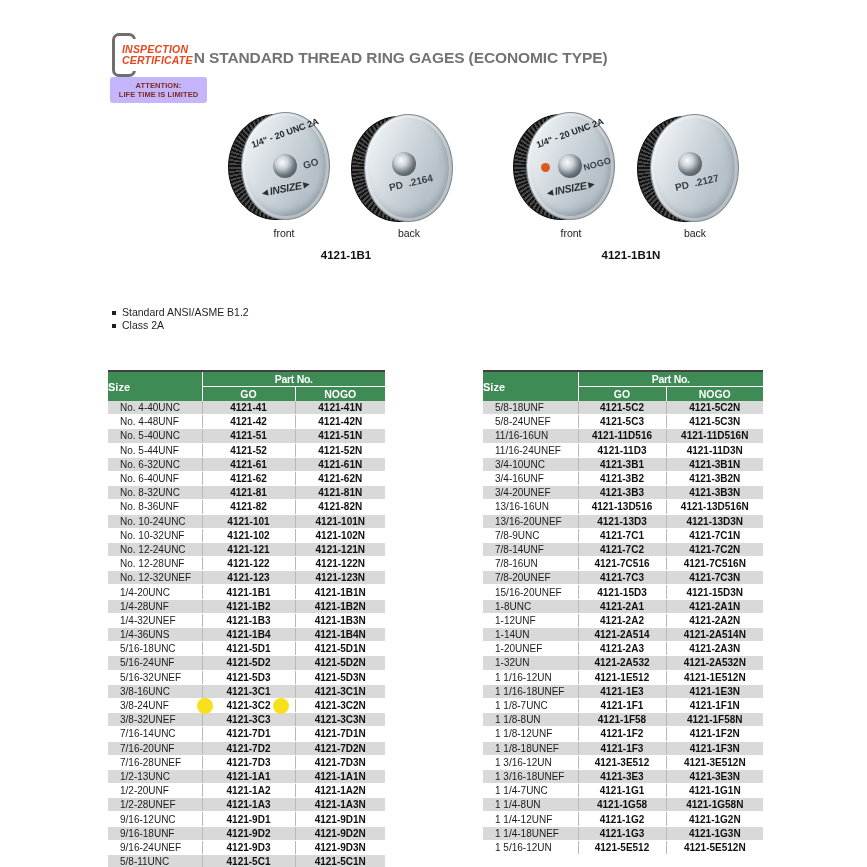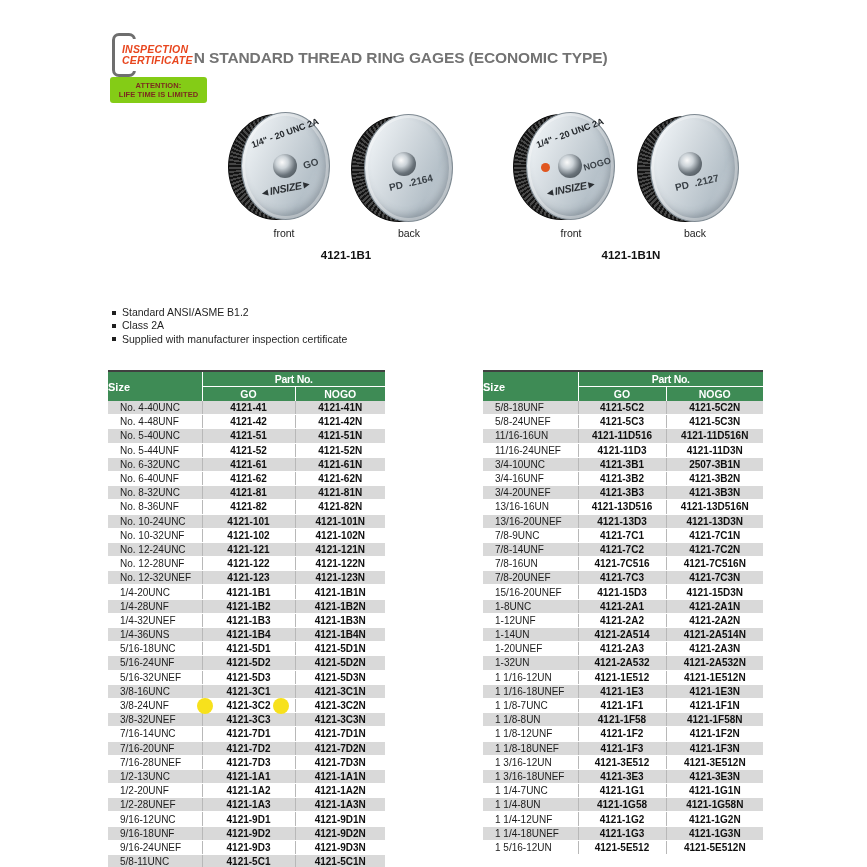--- a/index.html
+++ b/index.html
@@ -13,21 +13,21 @@
   
   .cert{position:absolute;left:112px;top:33px;width:110px;height:44px;padding-left:44px;}
   .cert .bracket{position:absolute;left:0;top:0;width:18px;height:38px;
                  border:3px solid #6e6e6e;border-radius:7px;}
   .cert .bracket-mask{position:absolute;left:12px;top:6px;width:14px;height:32px;background:#fff;}
   .cert .cert-text{position:absolute;left:9px;top:11px;font-style:italic;font-weight:bold;
                    font-size:10.5px;line-height:11px;color:#e8461e;letter-spacing:0.2px;
                    background:#fff;padding:0 1px;white-space:nowrap;}
 
   
-  .attention{position:absolute;left:110px;top:77px;width:97px;height:26px;background:#84cc16;
+  .attention{position:absolute;left:110px;top:77px;width:97px;height:26px;background:#c4b5fd;
              border-radius:3px;display:flex;flex-direction:column;align-items:center;
              justify-content:center;text-align:center;}
   .attention div{font-size:7.5px;font-weight:bold;color:#7b2c1f;line-height:9.5px;letter-spacing:0.1px;}
 
   
   .gage{position:absolute;width:102px;height:108px;}
   .gage .side{position:absolute;left:0;top:2px;width:94px;height:104px;border-radius:50%;
               background:repeating-conic-gradient(#141414 0deg 2.5deg,#474747 2.5deg 5deg);
               border:1px solid #0a0a0a;}
   .gage .face{position:absolute;left:13px;top:0;width:87px;height:106px;border-radius:50%;
@@ -148,24 +148,20 @@
 
   <div class="bullets" id="bullet-list">
       <div class="bullet-item">
         <span class="bullet-sq"></span>
         <span>Standard ANSI/ASME B1.2</span>
       </div>
       <div class="bullet-item">
         <span class="bullet-sq"></span>
         <span>Class 2A</span>
       </div>
-      <div class="bullet-item">
-        <span class="bullet-sq"></span>
-        <span>Supplied with manufacturer inspection certificate</span>
-      </div>
     </div>
 
   <table class="gage-table" id="left-table">
     <colgroup>
         <col style="width:94px">
         <col style="width:93px">
         <col style="width:90px">
       </colgroup>
     <thead>
       <tr>
@@ -379,21 +375,21 @@
           <td class="nogo-cell">4121-11D516N</td>
         </tr>
         <tr>
           <td class="size-cell">11/16-24UNEF</td>
           <td class="go-cell">4121-11D3</td>
           <td class="nogo-cell">4121-11D3N</td>
         </tr>
         <tr class="stripe">
           <td class="size-cell">3/4-10UNC</td>
           <td class="go-cell">4121-3B1</td>
-          <td class="nogo-cell">2507-3B1N</td>
+          <td class="nogo-cell">4121-3B1N</td>
         </tr>
         <tr>
           <td class="size-cell">3/4-16UNF</td>
           <td class="go-cell">4121-3B2</td>
           <td class="nogo-cell">4121-3B2N</td>
         </tr>
         <tr class="stripe">
           <td class="size-cell">3/4-20UNEF</td>
           <td class="go-cell">4121-3B3</td>
           <td class="nogo-cell">4121-3B3N</td>

